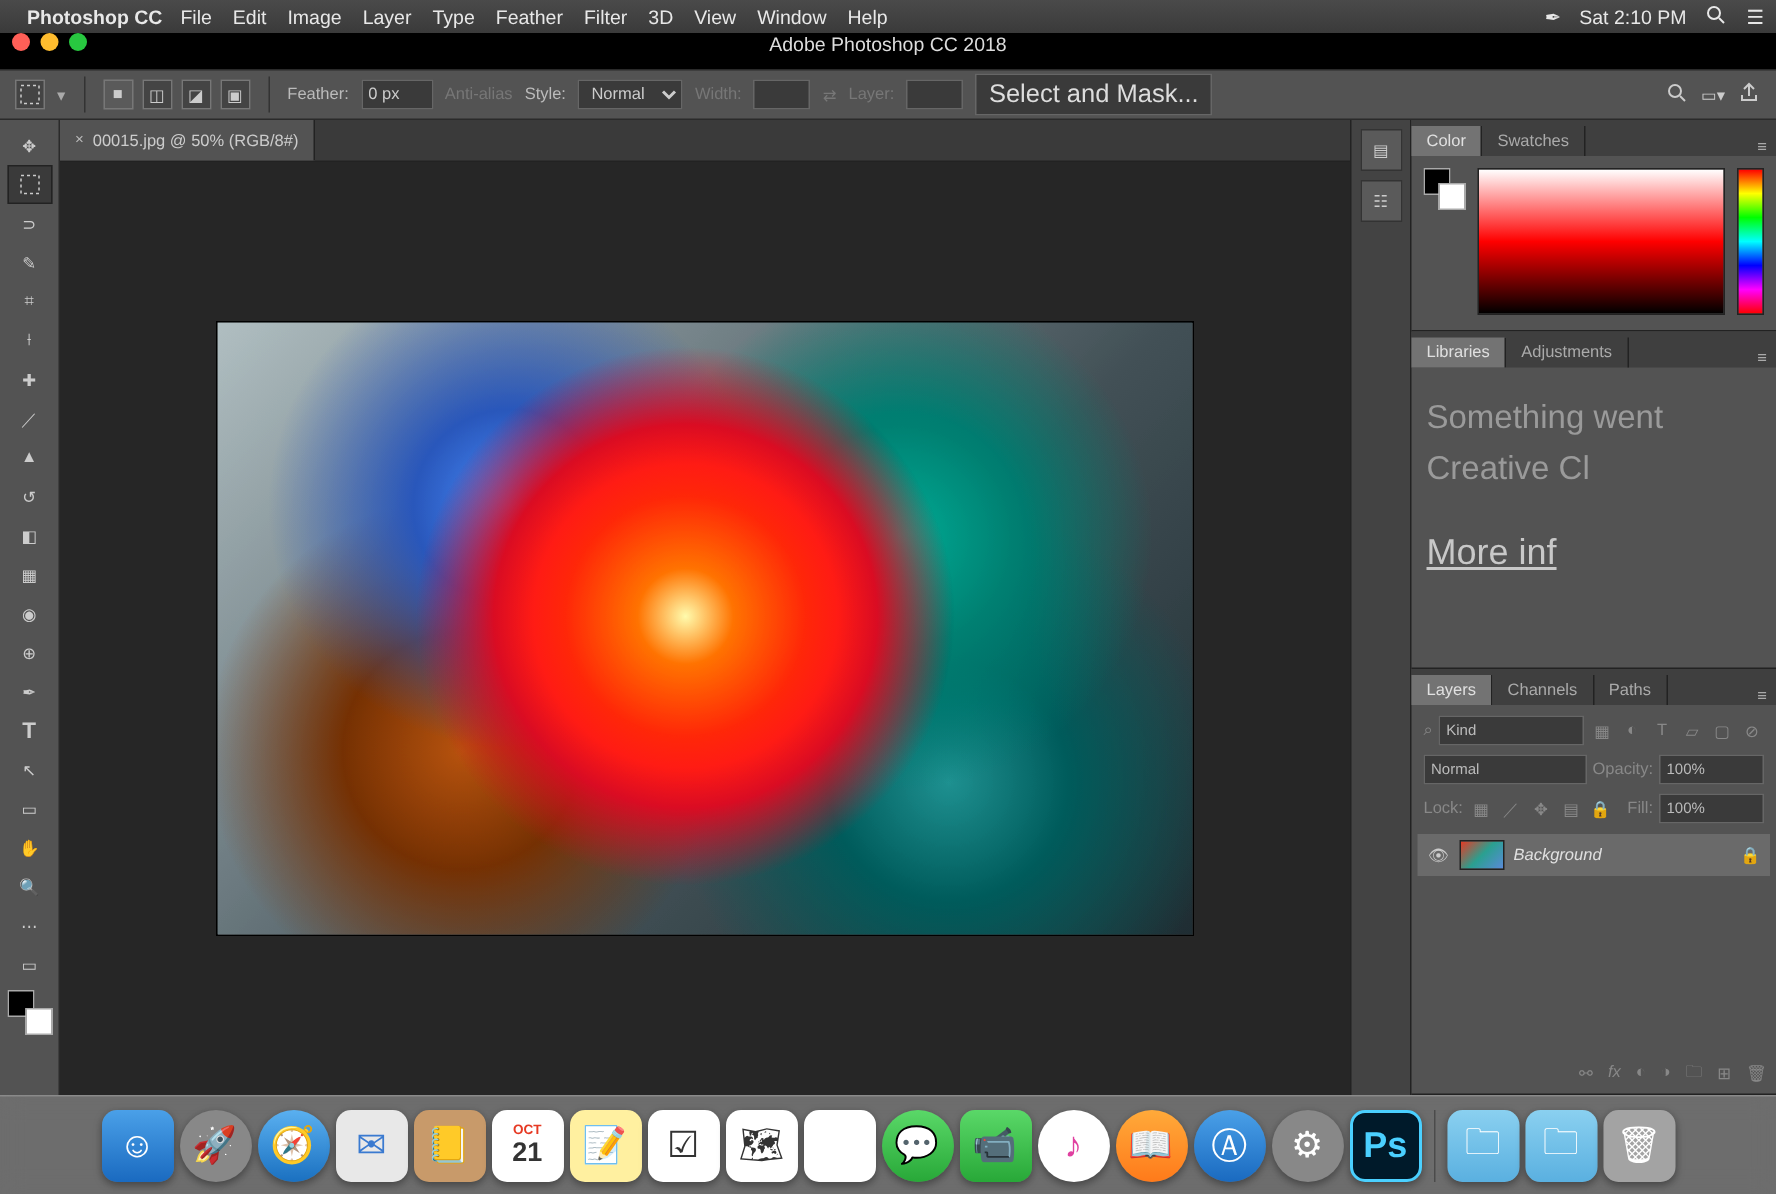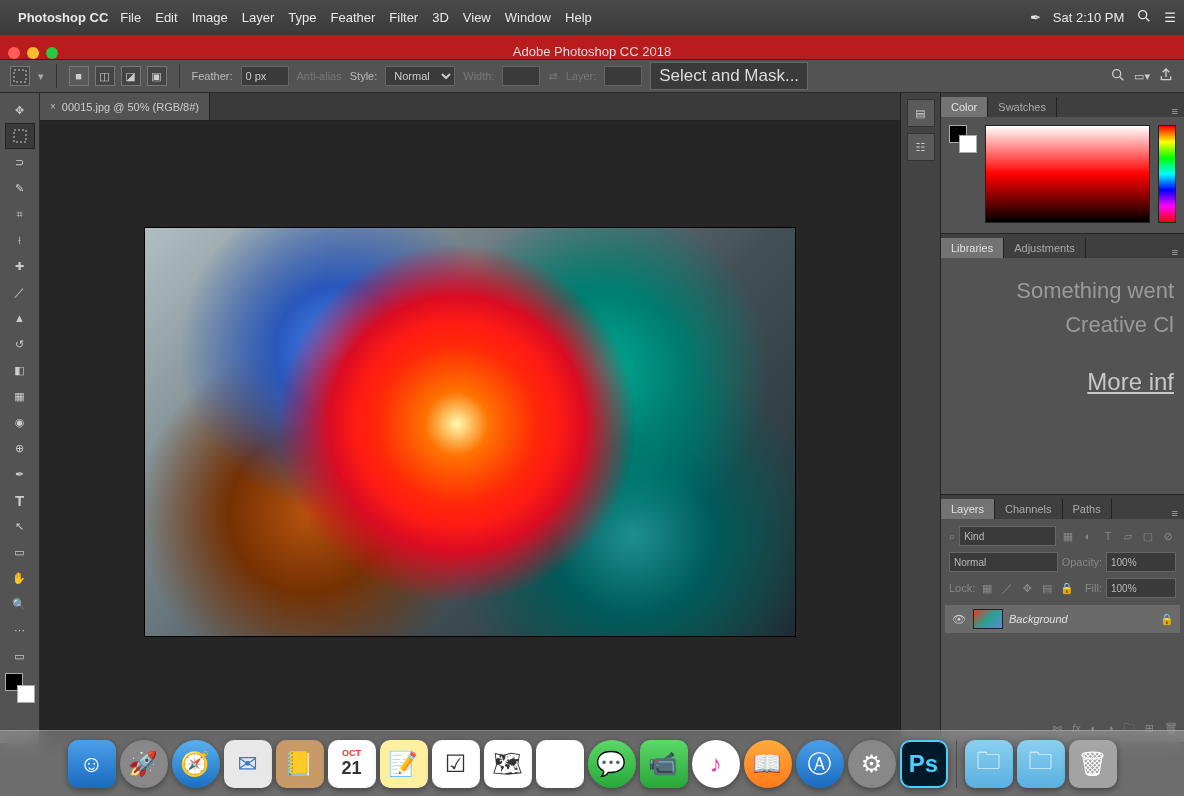--- a/index.html
+++ b/index.html
@@ -1,23 +1,23 @@
 <!DOCTYPE html>
 <html><head>
 <meta charset="utf-8">
 <style>
 * { margin: 0; padding: 0; box-sizing: border-box; font-family: -apple-system, "Helvetica Neue", Arial, sans-serif; }
 body { width: 1184px; height: 796px; background: #323232; overflow: hidden; color: #ccc; font-size: 11px; user-select: none; }
-.menubar { height: 35px; background: linear-gradient(#4a4a4a,#3a3a3a); display: flex; align-items: center; padding: 0 8px; color: #e8e8e8; font-size: 13px; }
+.menubar { height: 22px; background: linear-gradient(#4a4a4a,#3a3a3a); display: flex; align-items: center; padding: 0 8px; color: #e8e8e8; font-size: 13px; }
 .menubar .apple { margin-right: 10px; font-size: 14px; }
 .menubar .app { font-weight: 700; margin-right: 12px; }
 .menubar .m { margin-right: 14px; cursor: default; }
 .menubar .spacer { flex: 1; }
 .menubar .right { display: flex; align-items: center; gap: 12px; }
-.titlebar { height: 24px; background: #b91c1c; display: flex; align-items: flex-end; position: relative; }
+.titlebar { height: 24px; background: #000000; display: flex; align-items: flex-start; position: relative; }
 .traffic { position: absolute; left: 8px; display: flex; gap: 7px; }
 .tl { width: 12px; height: 12px; border-radius: 50%; }
 .tl.r { background: #ff5f57; } .tl.y { background: #febc2e; } .tl.g { background: #28c840; }
 .titlebar .t { margin: 0 auto; color: #ddd; font-size: 13px; }
 .optbar { height: 34px; background: #535353; border-top: 1px solid #2a2a2a; border-bottom: 1px solid #2a2a2a; display: flex; align-items: center; padding: 0 10px; gap: 8px; }
 .tool-ic { width: 20px; height: 20px; border: 1px solid #777; display: flex; align-items: center; justify-content: center; background: #444; }
 .optbar .grp { display: flex; gap: 6px; align-items: center; }
 .optbar input { width: 48px; height: 20px; background: #3a3a3a; border: 1px solid #666; color: #ccc; font-size: 11px; padding: 0 4px; }
 .optbar select { height: 20px; background: #3a3a3a; border: 1px solid #666; color: #ccc; font-size: 11px; padding: 0 4px; width: 70px; }
 .optbar .lbl { font-size: 11px; color: #bbb; }
@@ -53,21 +53,21 @@
 .panel .tabs { display: flex; height: 24px; background: #3f3f3f; align-items: flex-end; }
 .panel .tabs .pt { padding: 4px 10px; font-size: 11px; color: #aaa; border-right: 1px solid #222; }
 .panel .tabs .pt.on { background: #737373; color: #e0e0e0; }
 .panel .tabs .menu { margin-left: auto; margin-right: 6px; color: #aaa; }
 .color-body { height: 116px; display: flex; padding: 8px; gap: 8px; }
 .color-body .fgbg2 { width: 28px; height: 28px; position: relative; }
 .color-body .fgbg2 .f { width: 18px; height: 18px; background: #000; border: 1px solid #aaa; position: absolute; top: 0; left: 0; }
 .color-body .fgbg2 .b { width: 18px; height: 18px; background: #fff; border: 1px solid #aaa; position: absolute; bottom: 0; right: 0; }
 .color-grad { flex: 1; height: 98px; background: linear-gradient(to bottom, #fff 0%, #f00 50%, #000 100%); border: 1px solid #222; position: relative; }
 .hue { width: 18px; height: 98px; background: linear-gradient(#f00,#ff0,#0f0,#0ff,#00f,#f0f,#f00); border: 1px solid #222; }
-.lib-body { height: 236px; padding: 20px 10px; color: #888; text-align: right; overflow: hidden; }
+.lib-body { height: 200px; padding: 20px 10px; color: #888; text-align: left; overflow: hidden; }
 .lib-body .big { font-size: 22px; color: #9a9a9a; margin-bottom: 8px; white-space: nowrap; }
 .lib-body .more { font-size: 24px; color: #c8c8c8; text-decoration: underline; white-space: nowrap; margin-top: 30px; }
 .layers-body { padding: 4px; }
 .lay-row { display: flex; gap: 4px; align-items: center; height: 26px; padding: 0 4px; }
 .lay-sel { flex: 1; height: 20px; background: #3a3a3a; border: 1px solid #666; font-size: 10px; display: flex; align-items: center; padding: 0 4px; color: #bbb; }
 .lay-sel.sm { flex: 0 0 70px; }
 .lay-ic { width: 16px; height: 16px; color: #888; display: flex; align-items: center; justify-content: center; }
 .lay-list { margin-top: 4px; }
 .layer-item { height: 28px; background: #6a6a6a; display: flex; align-items: center; gap: 6px; padding: 0 6px; }
 .layer-item .eye { width: 16px; text-align: center; }

